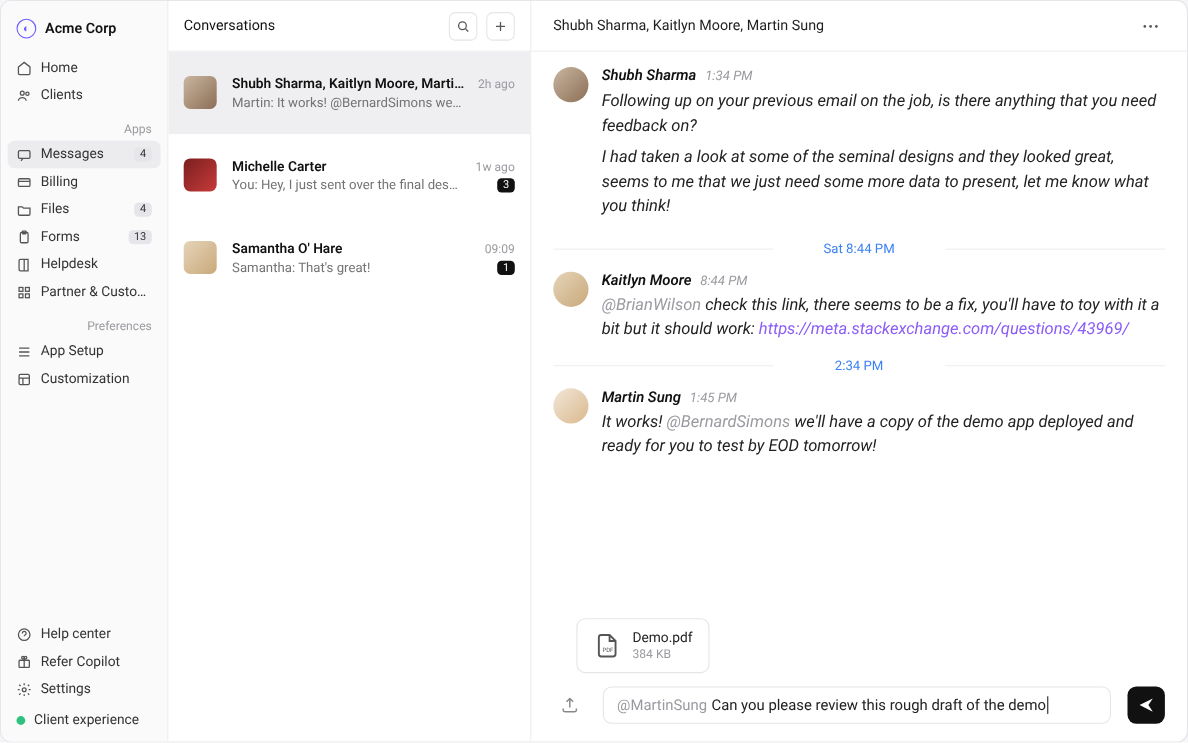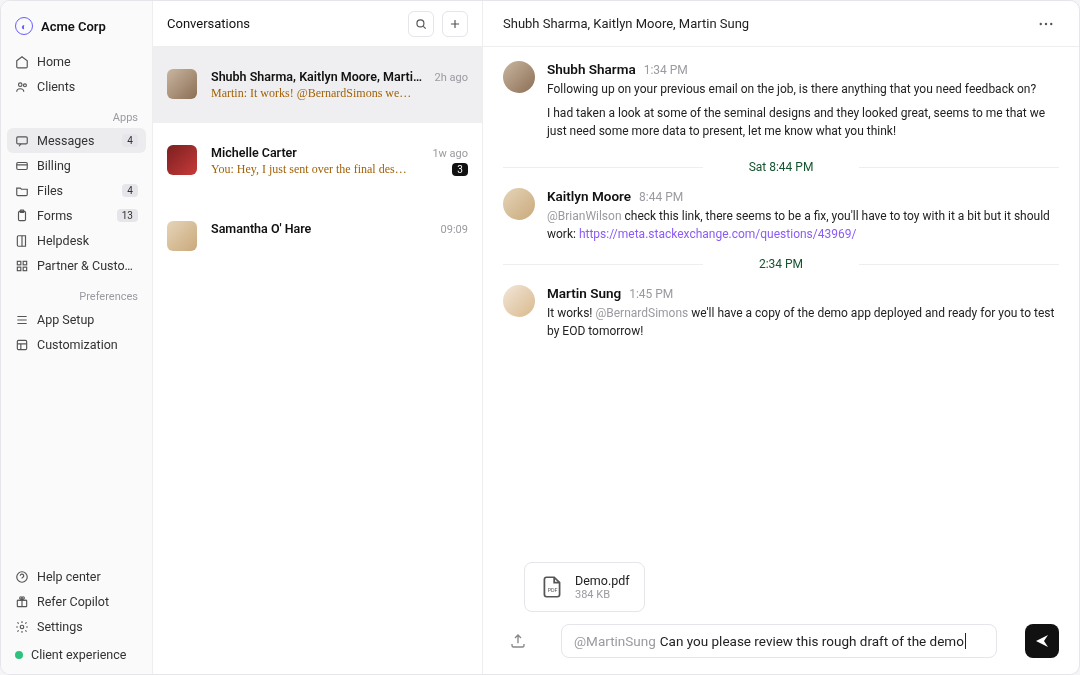--- a/index.html
+++ b/index.html
@@ -121,69 +121,69 @@
     flex-shrink:0;
   }
   .avatar.round { border-radius:50%; }
   .avatar.red { background: linear-gradient(135deg,#7a1f1f,#c83a3a); }
   .avatar.tan { background: linear-gradient(135deg,#e5d4b9,#c9a97a); }
   .convo-body { flex:1; min-width:0; }
   .convo-top { display:flex; align-items:baseline; gap:6px; }
   .convo-name { font-weight:600; font-size:12.5px; flex:1; white-space:nowrap; overflow:hidden; text-overflow:ellipsis; }
   .convo-time { color:#9a9aa0; font-size:11px; white-space:nowrap; }
   .convo-bottom { display:flex; align-items:center; gap:6px; margin-top:2px; }
-  .convo-preview { color:#a16207; font-size:12px; flex:1; white-space:nowrap; overflow:hidden; text-overflow:ellipsis;font-family:Liberation Serif, serif; }
+  .convo-preview { color:#737373; font-size:12px; flex:1; white-space:nowrap; overflow:hidden; text-overflow:ellipsis; }
   .unread-badge {
     background:#111; color:#fff; border-radius:4px;
     font-size:10px; padding:1px 5px; min-width:16px; text-align:center;
   }
   
   .chat-col { flex:1; display:flex; flex-direction:column; min-width:0; }
   .chat-header {
     display:flex; align-items:center;
     padding: 12px 20px;
     border-bottom:1px solid #eee;
     height:46px;
   }
   .chat-header .title { flex:1; font-size:13px; color:#222; }
   .more-btn { color:#555; cursor:pointer; padding:4px; }
   .chat-body { flex:1; overflow:auto; padding: 14px 20px 8px 20px; }
-  .msg { display:flex; gap:12px; margin-bottom:14px; }
+  .msg { display:flex; gap:12px; margin-bottom:14px;font-style:italic; }
   .msg .avatar { width:32px; height:32px; border-radius:50%; }
   .msg-content { flex:1; min-width:0; }
   .msg-head { display:flex; align-items:baseline; gap:8px; margin-bottom:3px; }
   .msg-author { font-weight:600; font-size:13.5px; }
   .msg-time { color:#9a9aa0; font-size:12px; }
-  .msg-text { font-size:12px; color:#222; line-height:1.5; }
+  .msg-text { font-size:15px; color:#222; line-height:1.5; }
   .msg-text p { margin-bottom:6px; }
   .mention { color:#9a9aa0; }
   .link { color:#8b5cf6; }
   .divider {
-    text-align:center; color:#14532d; font-size:12px;
+    text-align:center; color:#3b82f6; font-size:12px;
     margin:6px 0 14px 0;
     position:relative;
   }
   .divider::before, .divider::after {
     content:""; position:absolute; top:50%;
     width:36%; height:1px; background:#eee;
   }
   .divider::before { left:0; }
   .divider::after { right:0; }
   
   .composer-area { padding: 0 20px 16px 20px; }
   .attachment-card {
     display:inline-flex; align-items:center; gap:10px;
     border:1px solid #e5e5ea; border-radius:8px;
     padding:10px 14px; margin-bottom:12px;margin-left:21px;
   }
   .attachment-icon { width:26px; height:26px; color:#555; }
   .attachment-meta .name { font-size:12.5px; color:#222; }
   .attachment-meta .size { font-size:11px; color:#9a9aa0; }
   .composer {
-    display:flex; align-items:center; gap:28px;
+    display:flex; align-items:center; gap:15px;
   }
   .upload-btn {
     width:30px; height:30px;
     display:flex; align-items:center; justify-content:center;
     color:#888; cursor:pointer;
   }
   .input-wrap {
     flex:1; border:1px solid #e5e5ea; border-radius:8px;
     padding:8px 12px; font-size:13.5px; color:#222;
     display:flex; align-items:center;
@@ -386,20 +386,24 @@
           </div>
         </div>
       </div>
 
       <div class="convo-item">
         <div class="avatar tan"></div>
         <div class="convo-body">
           <div class="convo-top">
             <span class="convo-name">Samantha O' Hare</span>
             <span class="convo-time">09:09</span>
+          </div>
+          <div class="convo-bottom">
+            <span class="convo-preview">Samantha: That's great!</span>
+            <span class="unread-badge">1</span>
           </div>
         </div>
       </div>
 
     </div>
   </section>
 
   <section class="chat-col">
     <header class="chat-header">
       <div class="title">Shubh Sharma, Kaitlyn Moore, Martin Sung</div>

